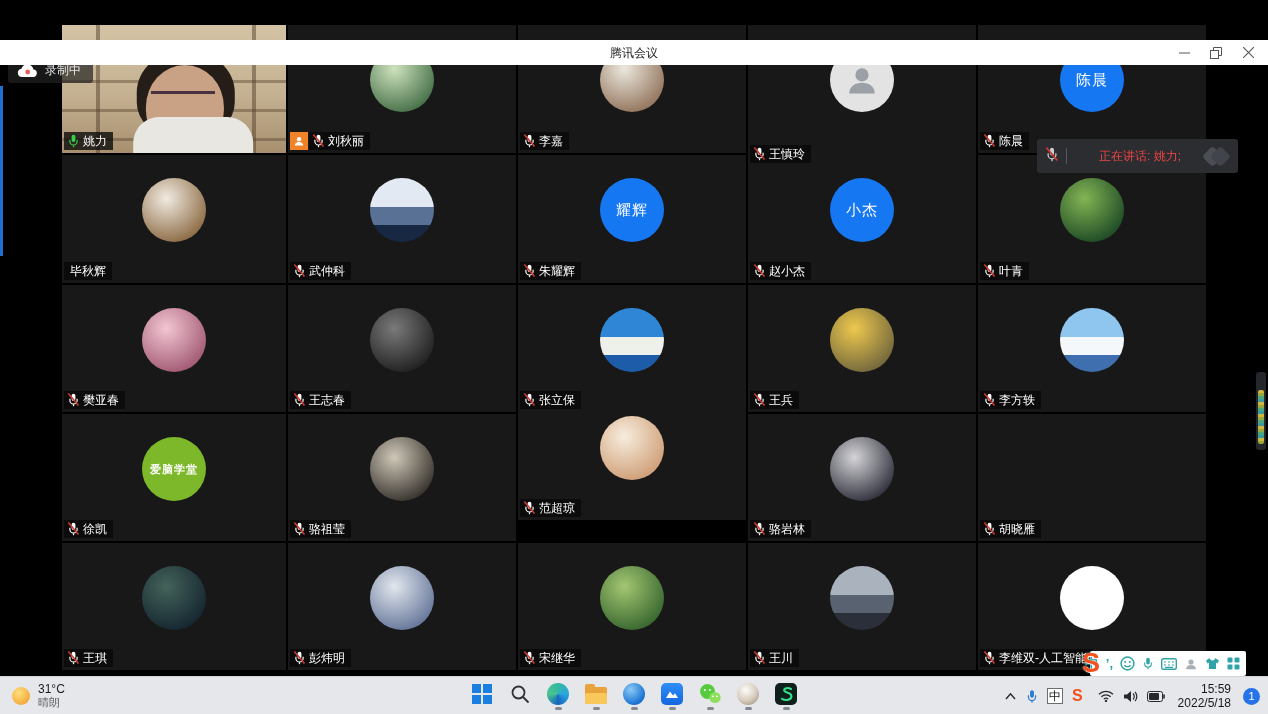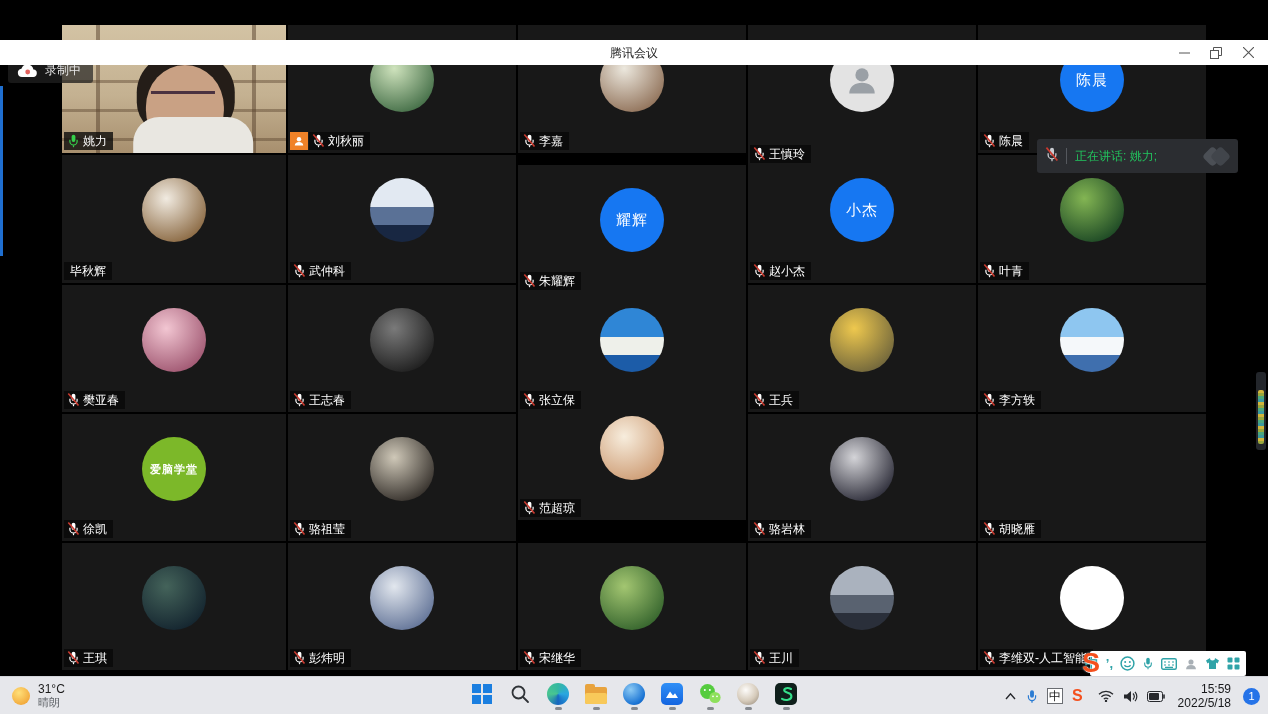--- a/index.html
+++ b/index.html
@@ -43,21 +43,21 @@
   .vs-body { position:absolute; width:120px; height:42px; border-radius:26px 26px 0 0; background:#e9e7e1; left:50%; transform:translateX(-34%); bottom:-6px; }
 
   
   .recording { position:absolute; left:8px; top:32px; height:26px; display:flex; align-items:center; gap:7px;
     background:rgba(34,34,34,.7); border-radius:3px; padding:0 12px 0 9px; color:#e8e8e8; font-size:12px; z-index:5; }
 
   
   .speaking-bar { position:absolute; left:1037px; top:114px; width:201px; height:34px; background:#2b2d31;
     border-radius:3px; display:flex; align-items:center; padding:0 8px; z-index:6; }
   .speaking-bar .divider { width:1px; height:16px; background:#55585e; margin:0 8px 0 7px; }
-  .speaking-bar .text { color:#22c55e; font-size:12px; flex:1; }
+  .speaking-bar .text { color:#ef4444; font-size:12px; flex:1;text-align:center; }
   .float-shapes { display:flex; margin-right:2px; }
   .float-shapes .sh { width:15px; height:15px; border-radius:4px; transform:rotate(45deg); }
   .float-shapes .sh1 { background:#4b4f55; }
   .float-shapes .sh2 { background:#41454b; margin-left:-7px; }
 
   
   .scrollbar { position:absolute; left:1256px; top:347px; width:10px; height:78px; background:#23262b; border-radius:3px; z-index:6; }
   .scrollbar .stripes { position:absolute; left:2px; right:2px; top:18px; bottom:6px; border-radius:2px;
     background:repeating-linear-gradient(180deg,#d2b53a 0 3px,#99a83d 3px 6px,#4aa87e 6px 9px,#3a9aa0 9px 12px); }
 
@@ -232,21 +232,21 @@
             <svg width="13" height="14" viewBox="0 0 13 14">
               <rect x="4.6" y="0.8" width="3.8" height="7.2" rx="1.9" fill="#ffffff"></rect>
               <path d="M2.9 5.8v1.6a3.6 3.6 0 0 0 7.2 0V5.8" fill="none" stroke="#ffffff" stroke-width="1.2"></path>
               <line x1="6.5" y1="11.3" x2="6.5" y2="13.2" stroke="#ffffff" stroke-width="1.2"></line>
               <line x1="1.3" y1="0.6" x2="11.5" y2="12.6" stroke="#cc3b30" stroke-width="1.6"></line>
             </svg>
             <span>武仲科</span>
           </div>
         </div>
       </div>
-      <div class="tile" style="left: 518px; top: 140px; width: 228px; height: 128px;">
+      <div class="tile" style="left: 518px; top: 130px; width: 228px; height: 128px;">
         <div class="avatar" style="background: rgb(22, 119, 242);">
           <span class="circle-text">耀辉</span>
         </div>
         <div class="name-row">
           <div class="name-tag">
             <svg width="13" height="14" viewBox="0 0 13 14">
               <rect x="4.6" y="0.8" width="3.8" height="7.2" rx="1.9" fill="#ffffff"></rect>
               <path d="M2.9 5.8v1.6a3.6 3.6 0 0 0 7.2 0V5.8" fill="none" stroke="#ffffff" stroke-width="1.2"></path>
               <line x1="6.5" y1="11.3" x2="6.5" y2="13.2" stroke="#ffffff" stroke-width="1.2"></line>
               <line x1="1.3" y1="0.6" x2="11.5" y2="12.6" stroke="#cc3b30" stroke-width="1.6"></line>

